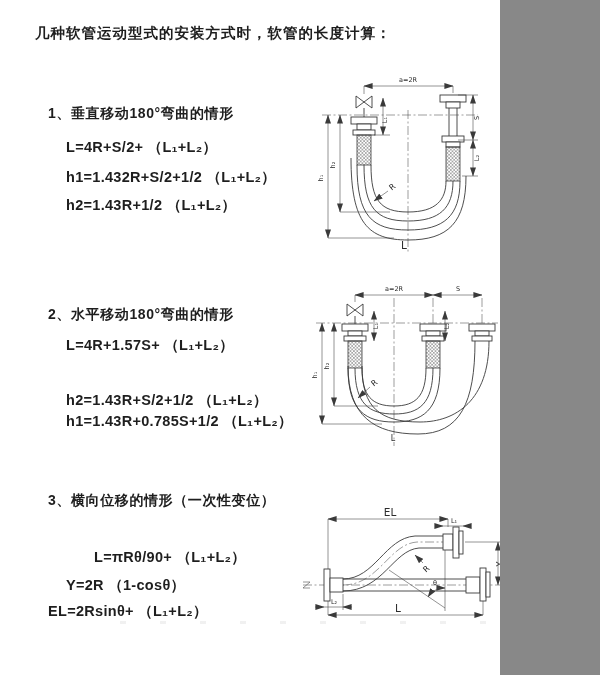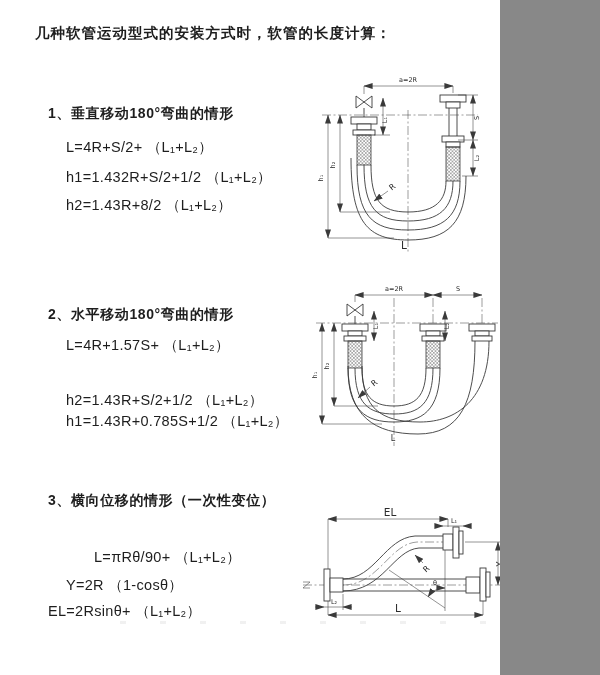--- a/index.html
+++ b/index.html
@@ -1,20 +1,20 @@
 <!DOCTYPE html>
 <html><head>
 <meta charset="utf-8">
 <style>
   html,body{margin:0;padding:0;background:#888;}
   .page{position:relative;width:500px;height:675px;background:#ffffff;overflow:hidden;
         font-family:"Liberation Sans","DejaVu Sans",sans-serif;color:#1e1e1e;}
   .ttl{position:absolute;left:35px;top:24px;font-size:14.5px;font-weight:600;letter-spacing:1px;white-space:nowrap;}
   .hd{position:absolute;font-size:14px;font-weight:600;letter-spacing:.6px;white-space:nowrap;}
-  .fm{position:absolute;font-size:14.5px;font-weight:400;letter-spacing:.3px;white-space:nowrap;text-align:right;}
+  .fm{position:absolute;font-size:14.5px;font-weight:700;letter-spacing:.3px;white-space:nowrap;text-align:right;}
   .dsvg{position:absolute;}
   .s{stroke:#3a3a3a;stroke-width:.9;fill:none;}
   .sf{stroke:#3a3a3a;stroke-width:.9;fill:#ffffff;}
   .t{stroke:#3a3a3a;stroke-width:.55;fill:none;}
   .cl{stroke:#3a3a3a;stroke-width:.5;fill:none;stroke-dasharray:9 2.5 2 2.5;}
   .lb{font:6.5px "DejaVu Sans",sans-serif;fill:#2b2b2b;}
   .lbm{font:8px "DejaVu Sans",sans-serif;fill:#2b2b2b;}
   .lbL{font:10.5px "DejaVu Sans",sans-serif;fill:#2b2b2b;}
   .artifact{position:absolute;left:120px;top:621px;width:420px;height:3px;
             background:repeating-linear-gradient(90deg,#ededed 0 6px,#ffffff 6px 40px);opacity:.8;}
@@ -22,21 +22,21 @@
 </head>
 <body>
 
 <div class="page">
 
   <div class="ttl">几种软管运动型式的安装方式时，软管的长度计算：</div>
 
   <div class="hd" style="left:48px;top:105px;">1、垂直移动180°弯曲的情形</div>
   <div class="fm" style="left:66px;top:138px;">L=4R+S/2+ （L₁+L₂）</div>
   <div class="fm" style="left:66px;top:168px;">h1=1.432R+S/2+1/2 （L₁+L₂）</div>
-  <div class="fm" style="left:66px;top:196px;">h2=1.43R+8/2 （L₁+L₂）</div>
+  <div class="fm" style="left:66px;top:196px;">h2=1.43R+1/2 （L₁+L₂）</div>
 
   <div class="hd" style="left:48px;top:306px;">2、水平移动180°弯曲的情形</div>
   <div class="fm" style="left:66px;top:336px;">L=4R+1.57S+ （L₁+L₂）</div>
   <div class="fm" style="left:66px;top:364px;margin-top:48px;">h1=1.43R+0.785S+1/2 （L₁+L₂）</div>
   <div class="fm" style="left:66px;top:391px;">h2=1.43R+S/2+1/2 （L₁+L₂）</div>
 
   <div class="hd" style="left:48px;top:492px;text-align:center;">3、横向位移的情形（一次性变位）</div>
   <div class="fm" style="left:66px;top:548px;margin-left:28px;">L=πRθ/90+ （L₁+L₂）</div>
   <div class="fm" style="left:66px;top:576px;">Y=2R （1-cosθ）</div>
   <div class="fm" style="left:48px;top:602px;">EL=2Rsinθ+ （L₁+L₂）</div>

